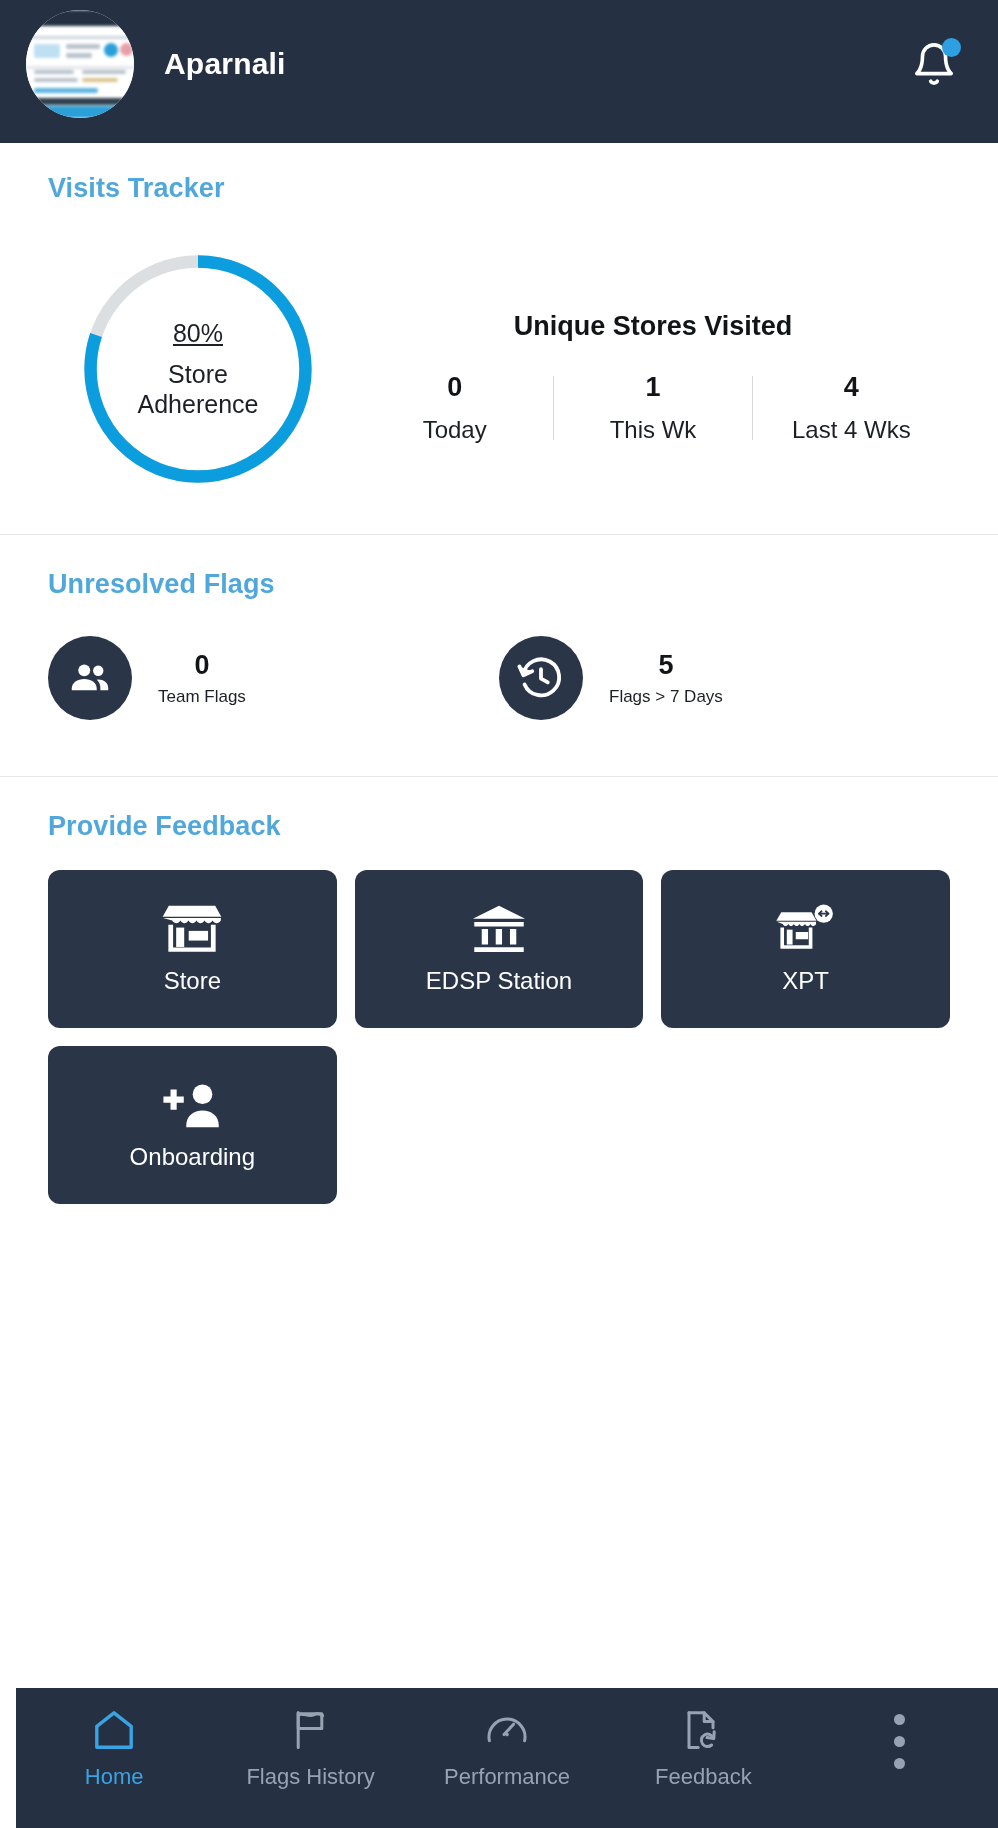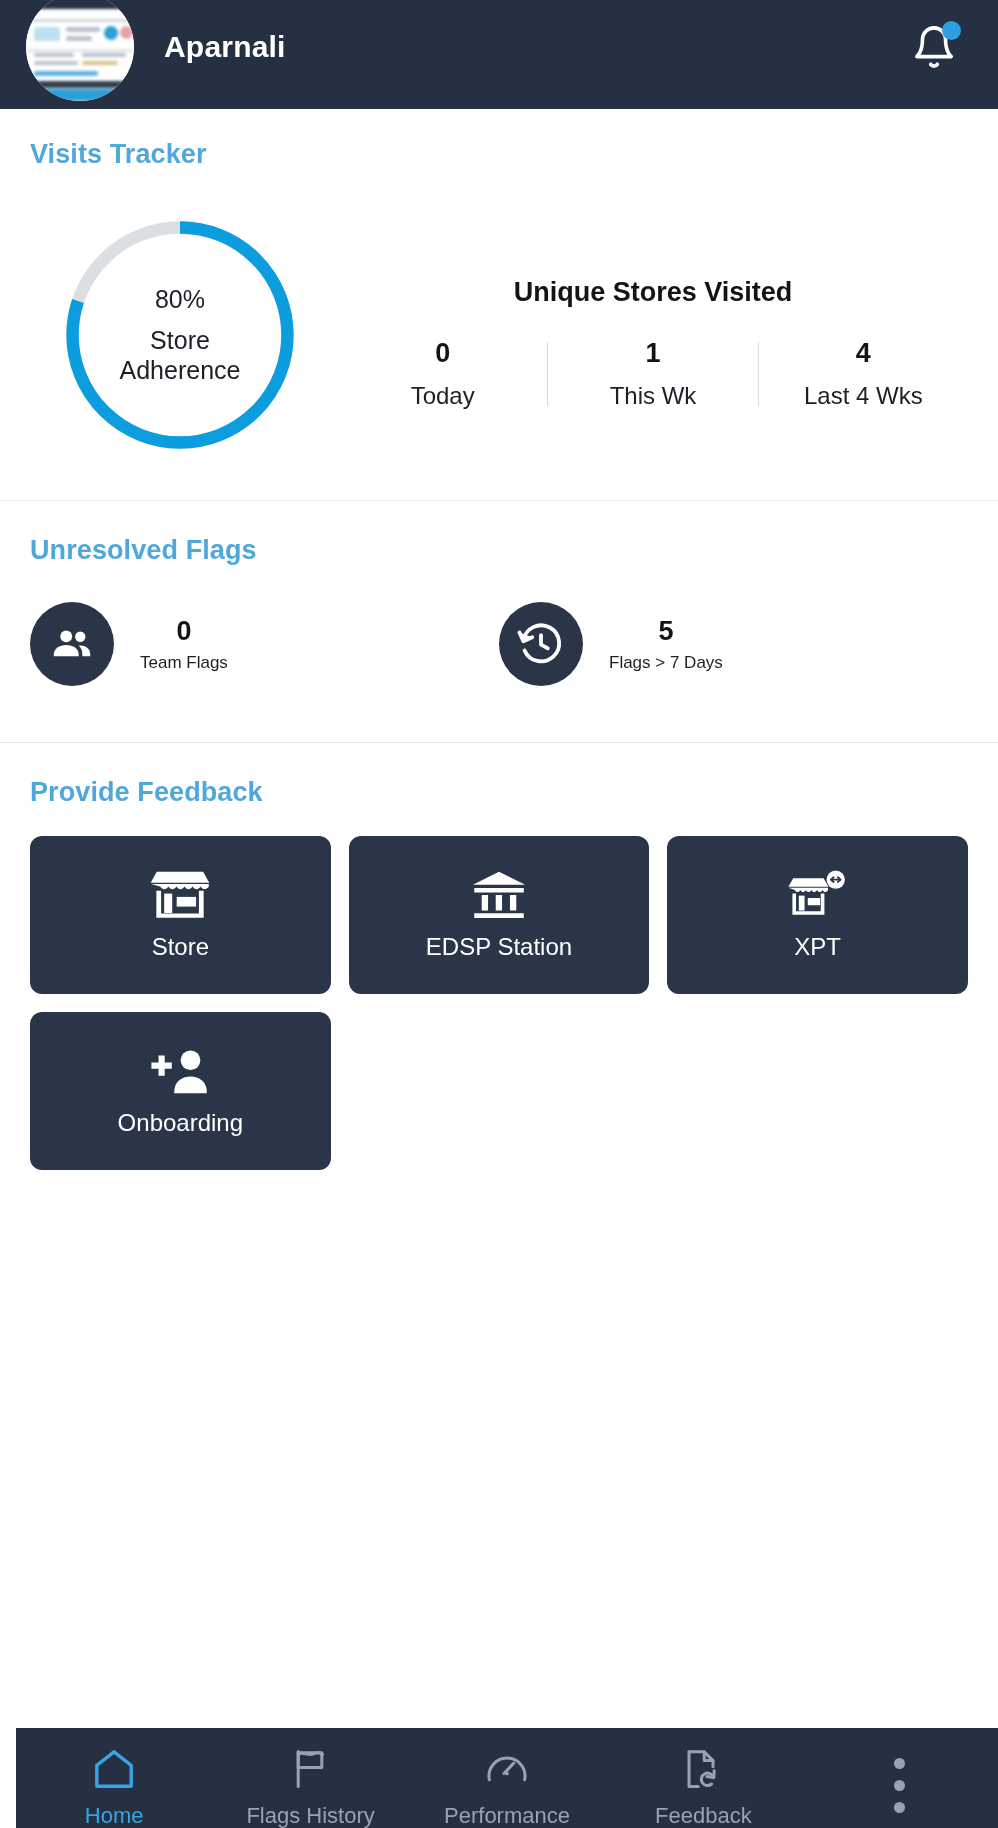--- a/index.html
+++ b/index.html
@@ -11,21 +11,21 @@
     width: 998px;
     height: 1828px;
     font-family: "Liberation Sans", sans-serif;
     overflow: hidden;
     position: relative;
     color: #111418;
   }
 
   
   .app-header {
-    height: 109px;
+    height: 143px;
     background: #253143;
     display: flex;
     align-items: center;
     padding: 0 36px 16px 26px;
     box-sizing: border-box;
     position: relative;
   }
   .avatar {
     width: 108px;
     height: 108px;
@@ -84,21 +84,21 @@
     top: 2px;
     right: 1px;
     width: 19px;
     height: 19px;
     background: #2e9fe0;
     border-radius: 50%;
   }
 
   
   .section {
-    padding: 0 30px;
+    padding: 0 48px;
     box-sizing: border-box;
   }
   .section-title {
     color: #50a7db;
     font-size: 27px;
     font-weight: bold;
     letter-spacing: 0.1px;
   }
   .divider {
     height: 1px;
@@ -125,20 +125,21 @@
     top: 0; left: 0; right: 0; bottom: 0;
     display: flex;
     flex-direction: column;
     align-items: center;
     justify-content: center;
     gap: 11px;
   }
   .donut-pct {
     font-size: 25px;
     color: #1c2026;
+    text-decoration: underline;
   }
   .donut-lbl {
     font-size: 25px;
     color: #1c2026;
     line-height: 1.22;
     text-align: center;
   }
   .visits-stats {
     flex: 1 1 auto;
     display: flex;
@@ -241,24 +242,24 @@
   }
   .tile-label {
     color: #ffffff;
     font-size: 24px;
   }
 
   
   .bottom-nav {
     position: absolute;
     left: 16px; right: 0; bottom: 0;
-    height: 100px;
+    height: 140px;
     background: #253143;
     display: flex;
-    align-items: center;
+    align-items: flex-start;
     padding-top: 20px;
     box-sizing: border-box;
   }
   .nav-item {
     flex: 1 1 0;
     display: flex;
     flex-direction: column;
     align-items: center;
     gap: 12px;
     cursor: pointer;

